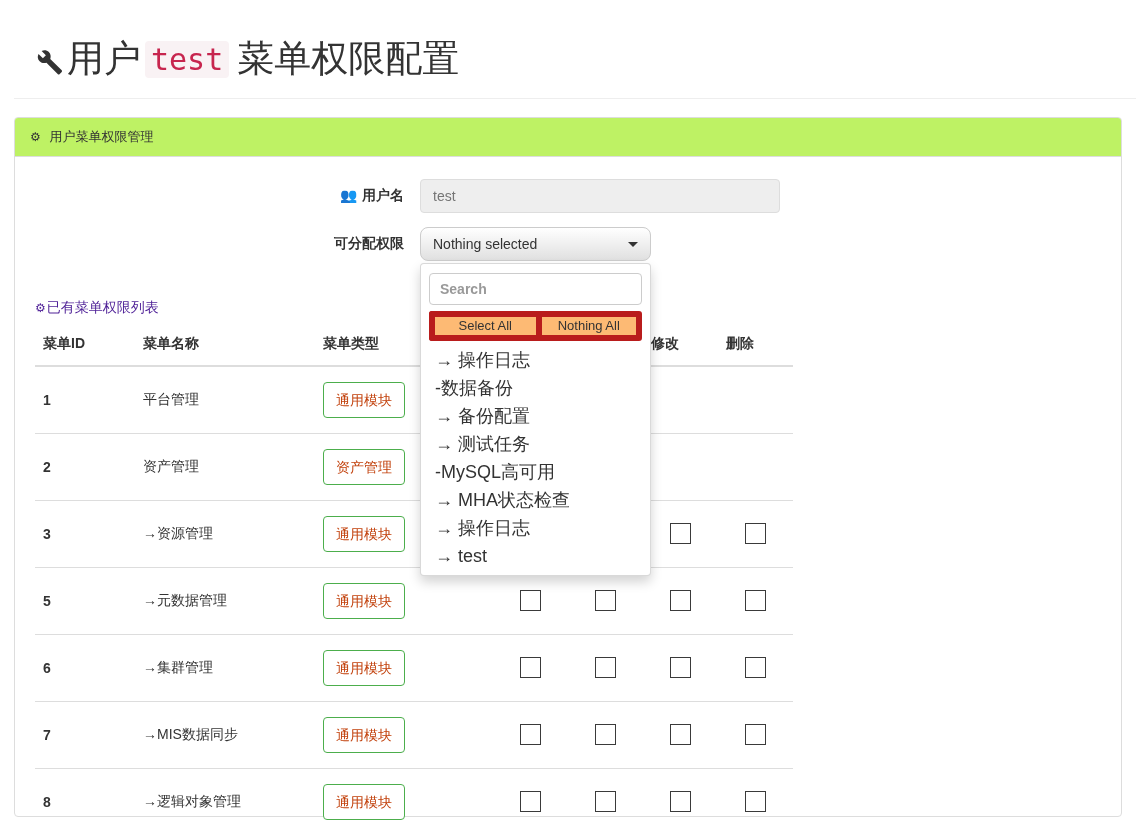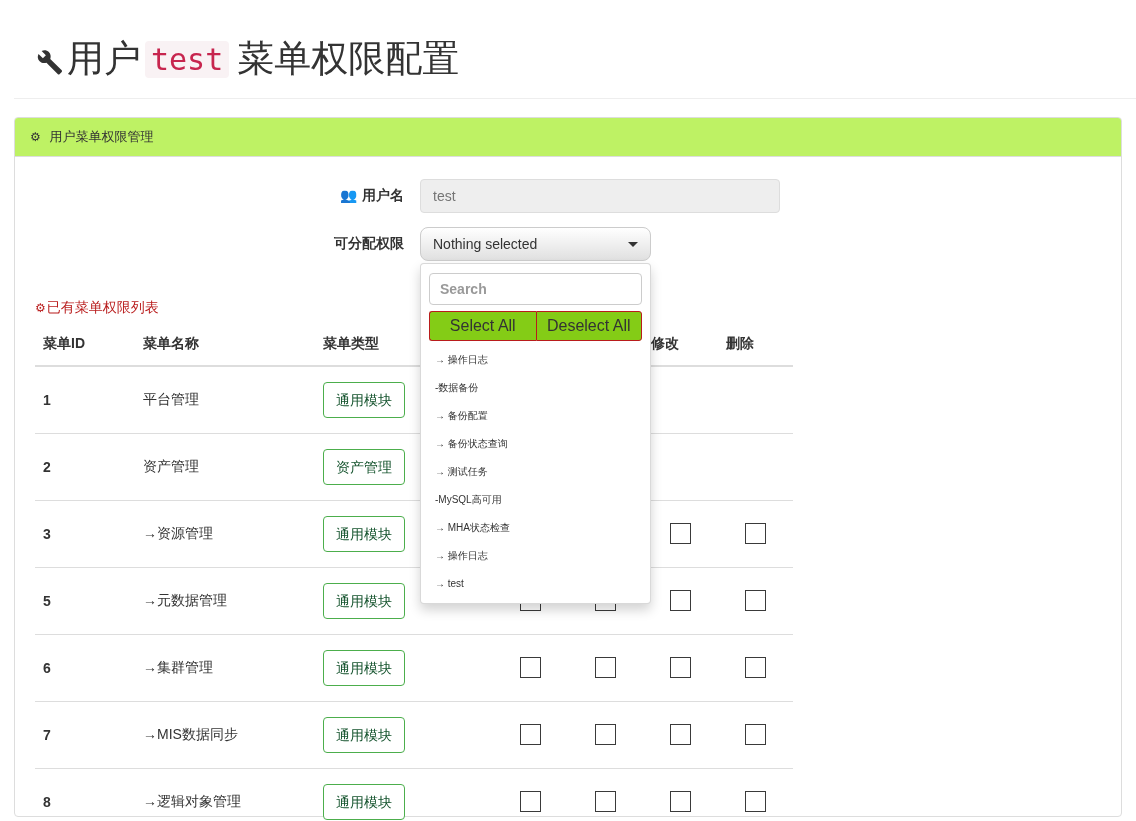--- a/index.html
+++ b/index.html
@@ -157,46 +157,46 @@
     font-weight: bold;
   }
   .bs-searchbox input::placeholder { color: #999999; }
   .bs-actions {
     display: flex;
     padding: 0 8px 5px 8px;
   }
   .bs-actions button {
     flex: 1 1 50%;
     height: 30px;
-    background: #84cc16;
-    border: 1px solid #b91c1c;
-    font-size: 16px;
+    background: #fdba74;
+    border: 6px solid #b91c1c;
+    font-size: 13px;
     color: #333333;
     cursor: pointer;
     font-family: "Liberation Sans", sans-serif;
   }
   .bs-actions button:first-child {
     border-radius: 3px 0 0 3px;
     border-right: none;
   }
   .bs-actions button:last-child { border-radius: 0 3px 3px 0; }
   .bs-option {
     padding: 5px 14px;
-    font-size: 10px;
+    font-size: 18px;
     color: #333333;
     line-height: 18px;
     white-space: nowrap;
     cursor: pointer;
   }
 
   
   .list-wrap { margin-top: 38px; padding-left: 0px; }
   .list-title {
     font-size: 14px;
-    color: #b91c1c;
+    color: #4c1d95;
     margin: 5px 0 10px 5px;
   }
   .list-title .gear { margin-right: 1px; font-size: 12px; }
 
   table.perm-table {
     border-collapse: collapse;
     width: 758px;
     margin-left: 5px;
     table-layout: fixed;
   }
@@ -220,21 +220,21 @@
   .col-name  { width: 180px; }
   .col-type  { width: 178px; }
   .col-chk   { width: 75px; }
   th.col-chk { text-align: center; padding-left: 0; }
   td.col-chk { text-align: center; }
   .cell-id { font-weight: bold; }
 
   .btn-module {
     display: inline-block;
     border: 1px solid #4cae4c;
-    color: #14532d;
+    color: #c2410c;
     background: #ffffff;
     border-radius: 4px;
     font-size: 14px;
     padding: 8px 12px;
     line-height: 18px;
     cursor: pointer;
     white-space: nowrap;
     font-family: "Liberation Sans", sans-serif;
   }
   .chk {
@@ -287,26 +287,25 @@
           <span>Nothing selected</span>
           <span class="bs-caret"></span>
         </div>
 
         <div class="bs-menu">
           <div class="bs-searchbox">
             <input type="text" placeholder="Search" style="">
           </div>
           <div class="bs-actions">
             <button>Select All</button>
-            <button>Deselect All</button>
+            <button>Nothing All</button>
           </div>
           <div class="bs-option">→ 操作日志</div>
           <div class="bs-option">-数据备份</div>
           <div class="bs-option">→ 备份配置</div>
-          <div class="bs-option">→ 备份状态查询</div>
           <div class="bs-option">→ 测试任务</div>
           <div class="bs-option">-MySQL高可用</div>
           <div class="bs-option">→ MHA状态检查</div>
           <div class="bs-option">→ 操作日志</div>
           <div class="bs-option">→ test</div>
         </div>
       </div>
     </div>
 
     <div class="list-wrap">

